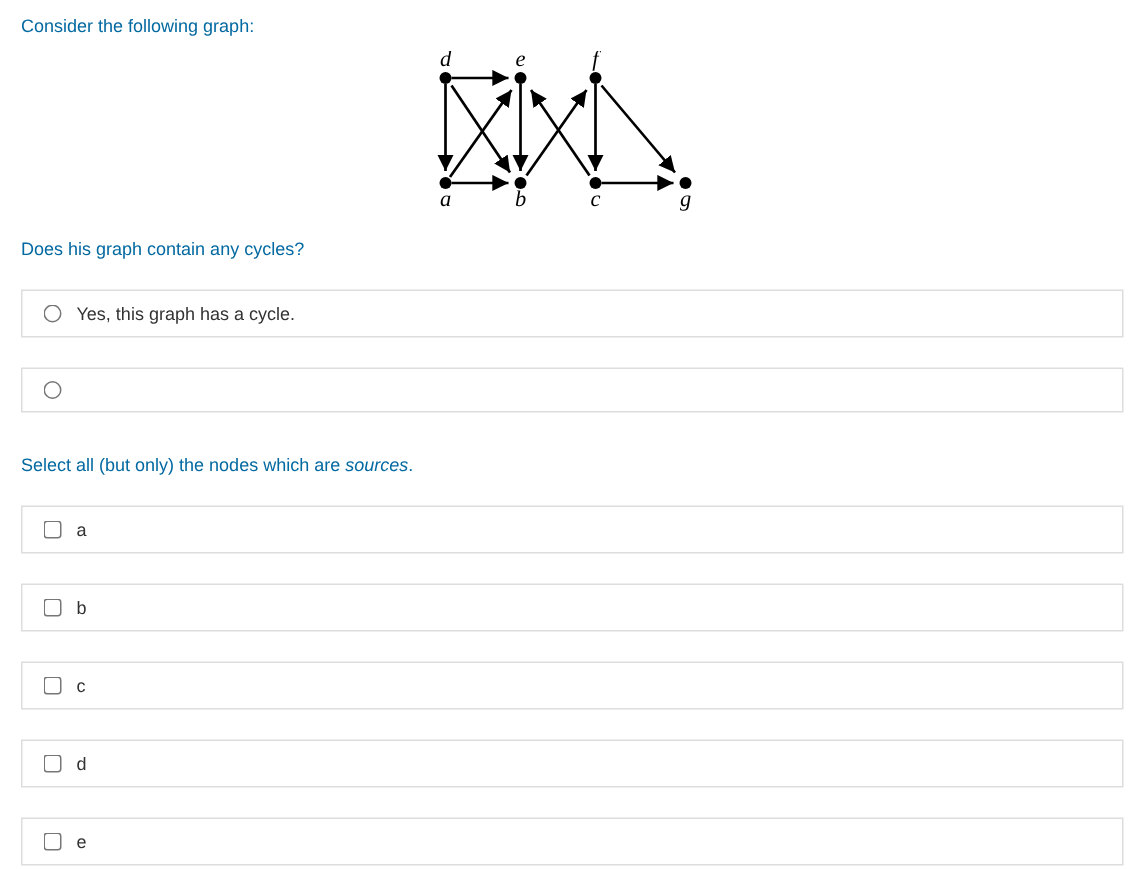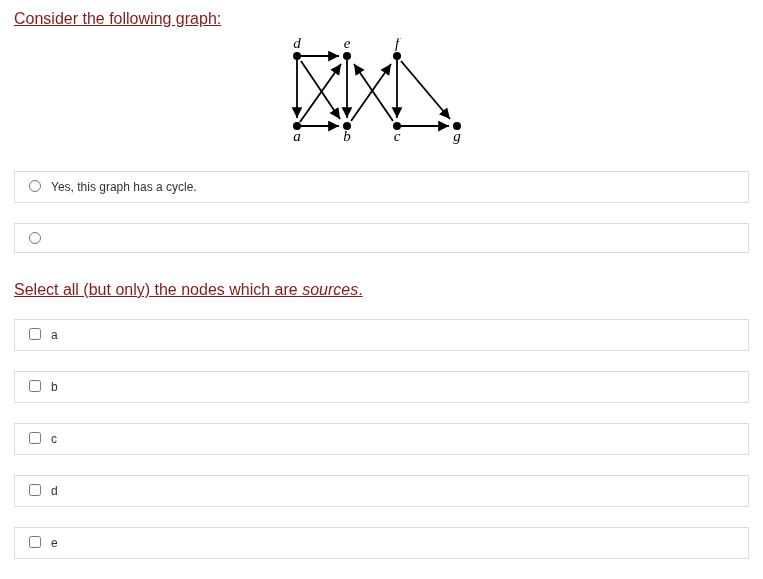--- a/index.html
+++ b/index.html
@@ -5,30 +5,30 @@
   * { box-sizing: border-box; }
   body {
     font-family: Arial, Helvetica, sans-serif;
     font-size: 12px;
     color: #333;
     margin: 0;
     padding: 10px 14px;
     background: #fff;
   }
   .question-block { margin-bottom: 28px; }
-  .question-text { font-size: 16px; margin-bottom: 10px; color:#7f1d1d;text-decoration:underline; }
+  .question-text { font-size: 12px; margin-bottom: 10px; color:#0369a1; }
   .question-text .italic { font-style: italic; text-align: center; }
   .graph-wrap { text-align: center; margin: 6px 0 12px; }
   .graph-wrap svg { display: inline-block; }
   .option-row {
     border: 1px solid #ddd;
     padding: 8px 10px;
     margin: 20px 0;
     display: flex;
-    align-items: flex-start;
+    align-items: center;
     font-size: 12px;
     background: #fff;
   }
   .option-row input[type="radio"],
   .option-row input[type="checkbox"] {
     margin: 0 10px 0 4px;
     width: 12px; height: 12px;
   }
   .node-label { font-family: "Times New Roman", serif; font-style: italic; font-size: 15px; }
 </style>
@@ -69,20 +69,21 @@
       <text x="20" y="10" text-anchor="middle" class="node-label">d</text>
       <text x="70" y="10" text-anchor="middle" class="node-label">e</text>
       <text x="120" y="10" text-anchor="middle" class="node-label">f</text>
       <text x="20" y="103" text-anchor="middle" class="node-label">a</text>
       <text x="70" y="103" text-anchor="middle" class="node-label">b</text>
       <text x="120" y="103" text-anchor="middle" class="node-label">c</text>
       <text x="180" y="103" text-anchor="middle" class="node-label">g</text>
     </svg>
   </div>
 
+  <div class="question-text">Does his graph contain any cycles?</div>
 
   <label class="option-row">
     <input type="radio" name="q1" style="">
     <span>Yes, this graph has a cycle.</span>
   </label>
   <label class="option-row">
     <input type="radio" name="q1" style="">
   </label>
 </div>
 

